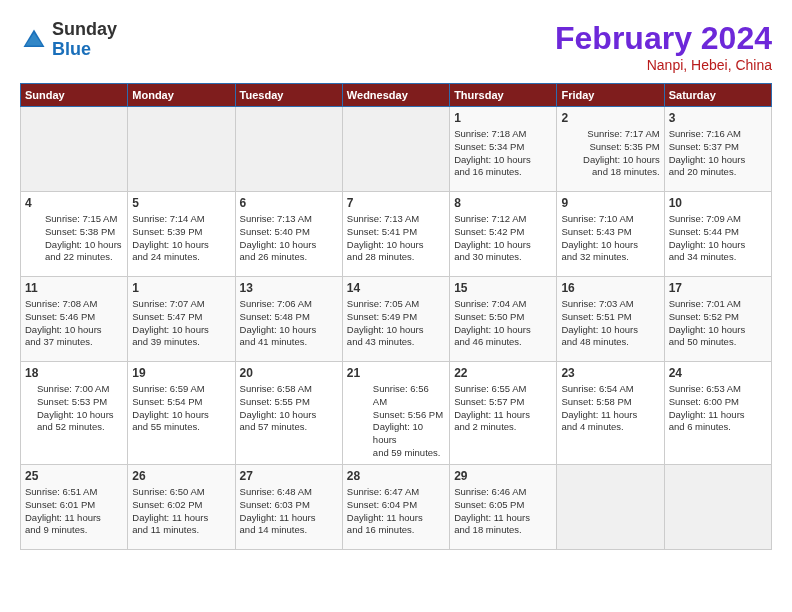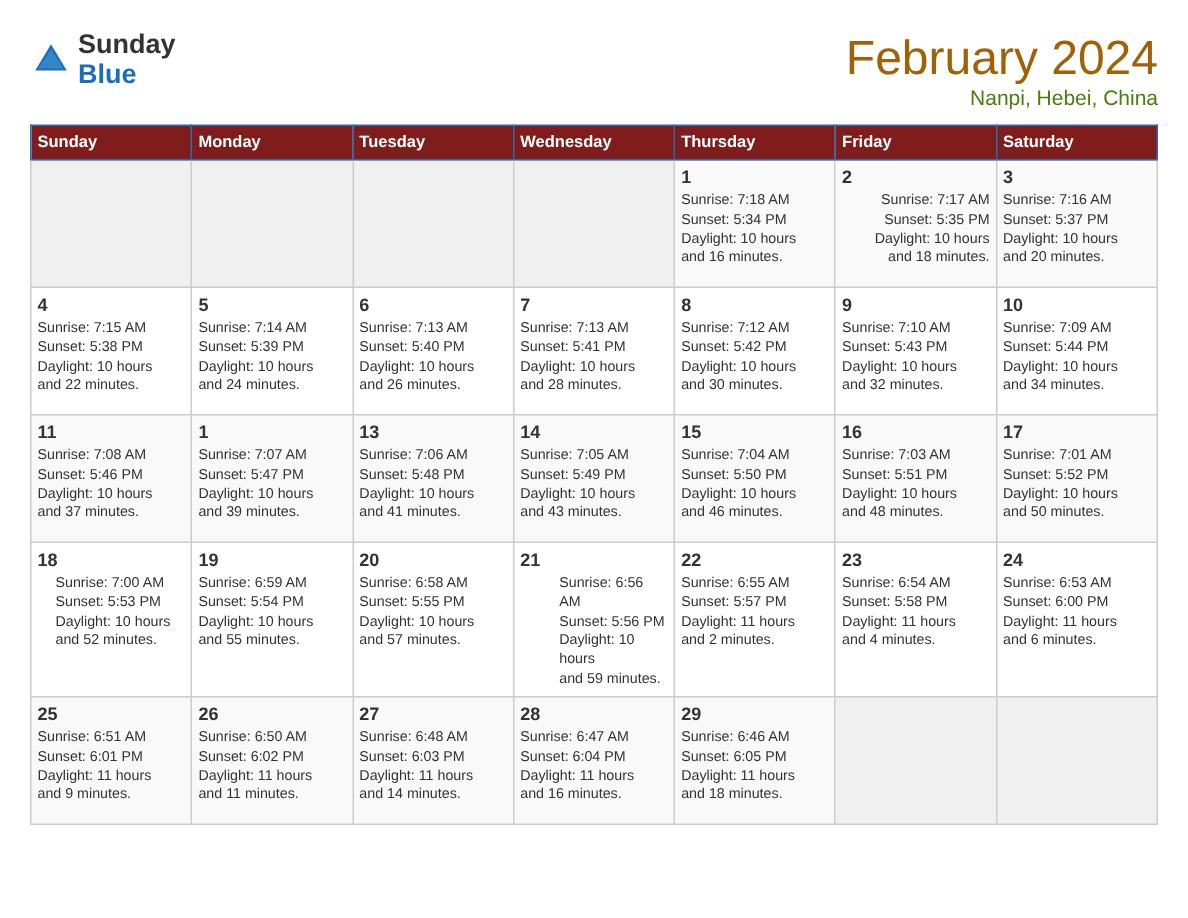--- a/index.html
+++ b/index.html
@@ -30,26 +30,26 @@
     .logo-blue { color: #1a6fba; }
     .logo-icon {
       width: 28px;
       height: 28px;
     }
     .title-block {
       text-align: right;
     }
     .month-title {
       font-size: 32px;
-      font-weight: normal;
-      color: #a16207;
+      font-weight: bold;
+      color: #6d28d9;
     }
     .location {
       font-size: 14px;
-      color: #4d7c0f;
+      color: #b91c1c;
     }
     table {
       width: 100%;
       border-collapse: collapse;
       font-size: 10px;
     }
     thead tr th {
       background-color: #7f1d1d;
       color: #fff;
       padding: 5px 4px;
@@ -142,21 +142,21 @@
           <div class="day-num">3</div>
           <div class="day-info" style="white-space: pre-line;">Sunrise: 7:16 AM
 Sunset: 5:37 PM
 Daylight: 10 hours
 and 20 minutes.</div>
         </td>
       </tr>
       <tr>
         <td>
           <div class="day-num">4</div>
-          <div class="day-info" style="white-space: pre-line;">Sunrise: 7:15 AM
+          <div class="day-info" style="white-space: pre-line; margin-left: 20px;">Sunrise: 7:15 AM
 Sunset: 5:38 PM
 Daylight: 10 hours
 and 22 minutes.</div>
         </td>
         <td>
           <div class="day-num">5</div>
           <div class="day-info" style="white-space: pre-line;">Sunrise: 7:14 AM
 Sunset: 5:39 PM
 Daylight: 10 hours
 and 24 minutes.</div>

